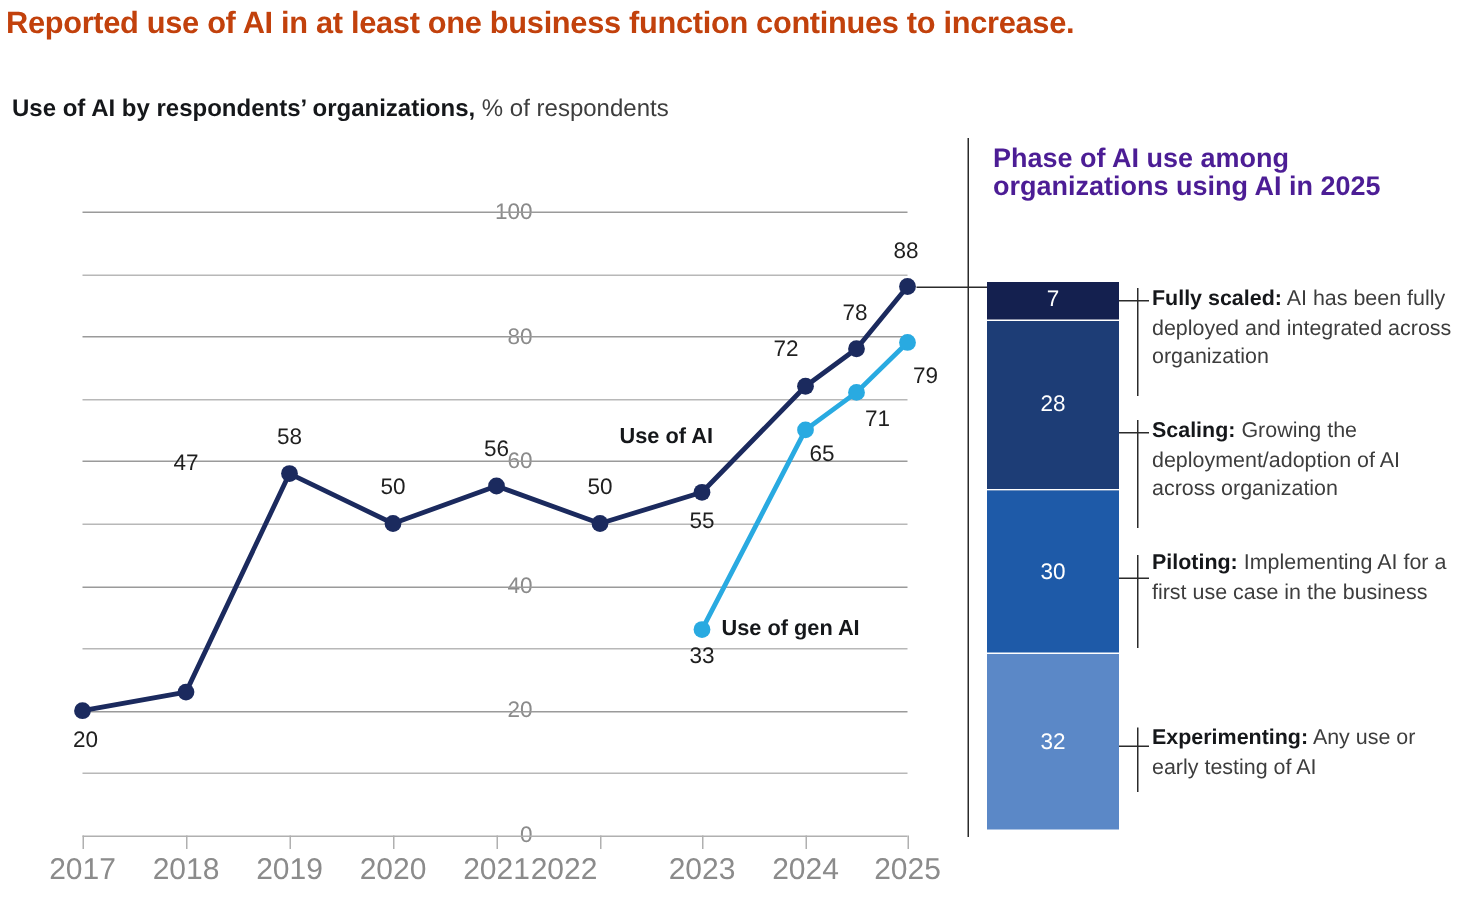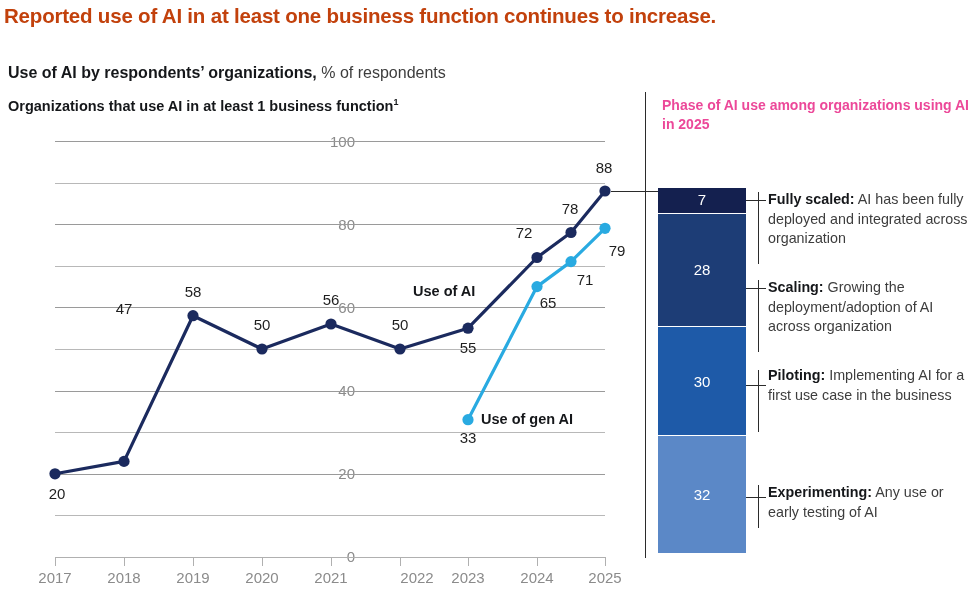--- a/index.html
+++ b/index.html
@@ -26,21 +26,21 @@
   .subtitle span{font-weight:normal;color:#3d3d3d;}
 
   .panel-left-head{
     position:absolute;left:8px;top:97px;
     font-size:14.5px;font-weight:bold;color:#15171a;white-space:nowrap;
   }
   .panel-left-head sup{font-size:9px;font-weight:bold;vertical-align:super;}
 
   .panel-right-head{
     position:absolute;left:662px;top:96px;width:312px;
-    font-size:14px;font-weight:bold;color:#ec4899;line-height:19px;
+    font-size:18px;font-weight:bold;color:#4c1d95;line-height:19px;
   }
 
   .divider{
     position:absolute;left:645px;top:92px;width:1px;height:466px;
     background:#2b2b2b;
   }
 
   
   .plot{position:absolute;left:55px;top:141px;width:550px;height:416px;}
   .gridline{position:absolute;left:0;width:550px;height:1px;background:#9a9a9a;}
@@ -48,21 +48,21 @@
   .ylabel{
     position:absolute;right:620px;width:60px;text-align:right;
     font-size:15px;color:#8b8b8b;
   }
   .axis-x{
     position:absolute;left:55px;top:557px;width:550px;height:1px;background:#b0b0b0;
   }
   .tick{position:absolute;top:557px;width:1px;height:9px;background:#b0b0b0;}
   .xlabel{
     position:absolute;top:569px;width:60px;margin-left:-30px;text-align:center;
-    font-size:15px;color:#8b8b8b;
+    font-size:20px;color:#8b8b8b;
   }
 
   svg.lines{position:absolute;left:0;top:0;width:975px;height:606px;overflow:visible;}
 
   .dlabel{
     position:absolute;font-size:15px;color:#1f1f1f;
     width:50px;margin-left:-25px;text-align:center;white-space:nowrap;
   }
   .serieslabel{
     position:absolute;font-size:14.5px;font-weight:bold;color:#15171a;white-space:nowrap;
@@ -89,23 +89,20 @@
 <body>
 
 <div id="root">
 
   <div class="title">Reported use of AI in at least one business function continues to increase.</div>
 
   <div class="subtitle">
     <b>Use of AI by respondents’ organizations,</b><span> % of respondents</span>
   </div>
 
-  <div class="panel-left-head">
-    <span>Organizations that use AI in at least 1 business function</span><sup>1</sup>
-  </div>
 
   <div class="divider"></div>
 
   <div class="panel-right-head">Phase of AI use among organizations using AI in 2025</div>
 
   <div class="ylabel" style="top:133px">100</div>
   <div class="ylabel" style="top:216px">80</div>
   <div class="ylabel" style="top:299px">60</div>
   <div class="ylabel" style="top:382px">40</div>
   <div class="ylabel" style="top:465px">20</div>
@@ -133,21 +130,21 @@
   <div class="tick" style="left:400px"></div>
   <div class="tick" style="left:468px"></div>
   <div class="tick" style="left:537px"></div>
   <div class="tick" style="left:605px"></div>
 
   <div class="xlabel" style="left:55px">2017</div>
   <div class="xlabel" style="left:124px">2018</div>
   <div class="xlabel" style="left:193px">2019</div>
   <div class="xlabel" style="left:262px">2020</div>
   <div class="xlabel" style="left:331px">2021</div>
-  <div class="xlabel" style="left:417px">2022</div>
+  <div class="xlabel" style="left:376px">2022</div>
   <div class="xlabel" style="left:468px">2023</div>
   <div class="xlabel" style="left:537px">2024</div>
   <div class="xlabel" style="left:605px">2025</div>
 
   <svg class="lines">
 
     <polyline points="55,473.8 124,461.4 193,315.7 262,349.0 331,324.0 400,349.0 468,328.2 537,257.5 571,232.5 605,191.0" fill="none" stroke="#1b2a5e" stroke-width="3.2" stroke-linejoin="round" stroke-linecap="round"></polyline>
 
     <polyline points="468,419.7 537,286.6 571,261.6 605,228.3" fill="none" stroke="#29aae1" stroke-width="3.2" stroke-linejoin="round" stroke-linecap="round"></polyline>
 

